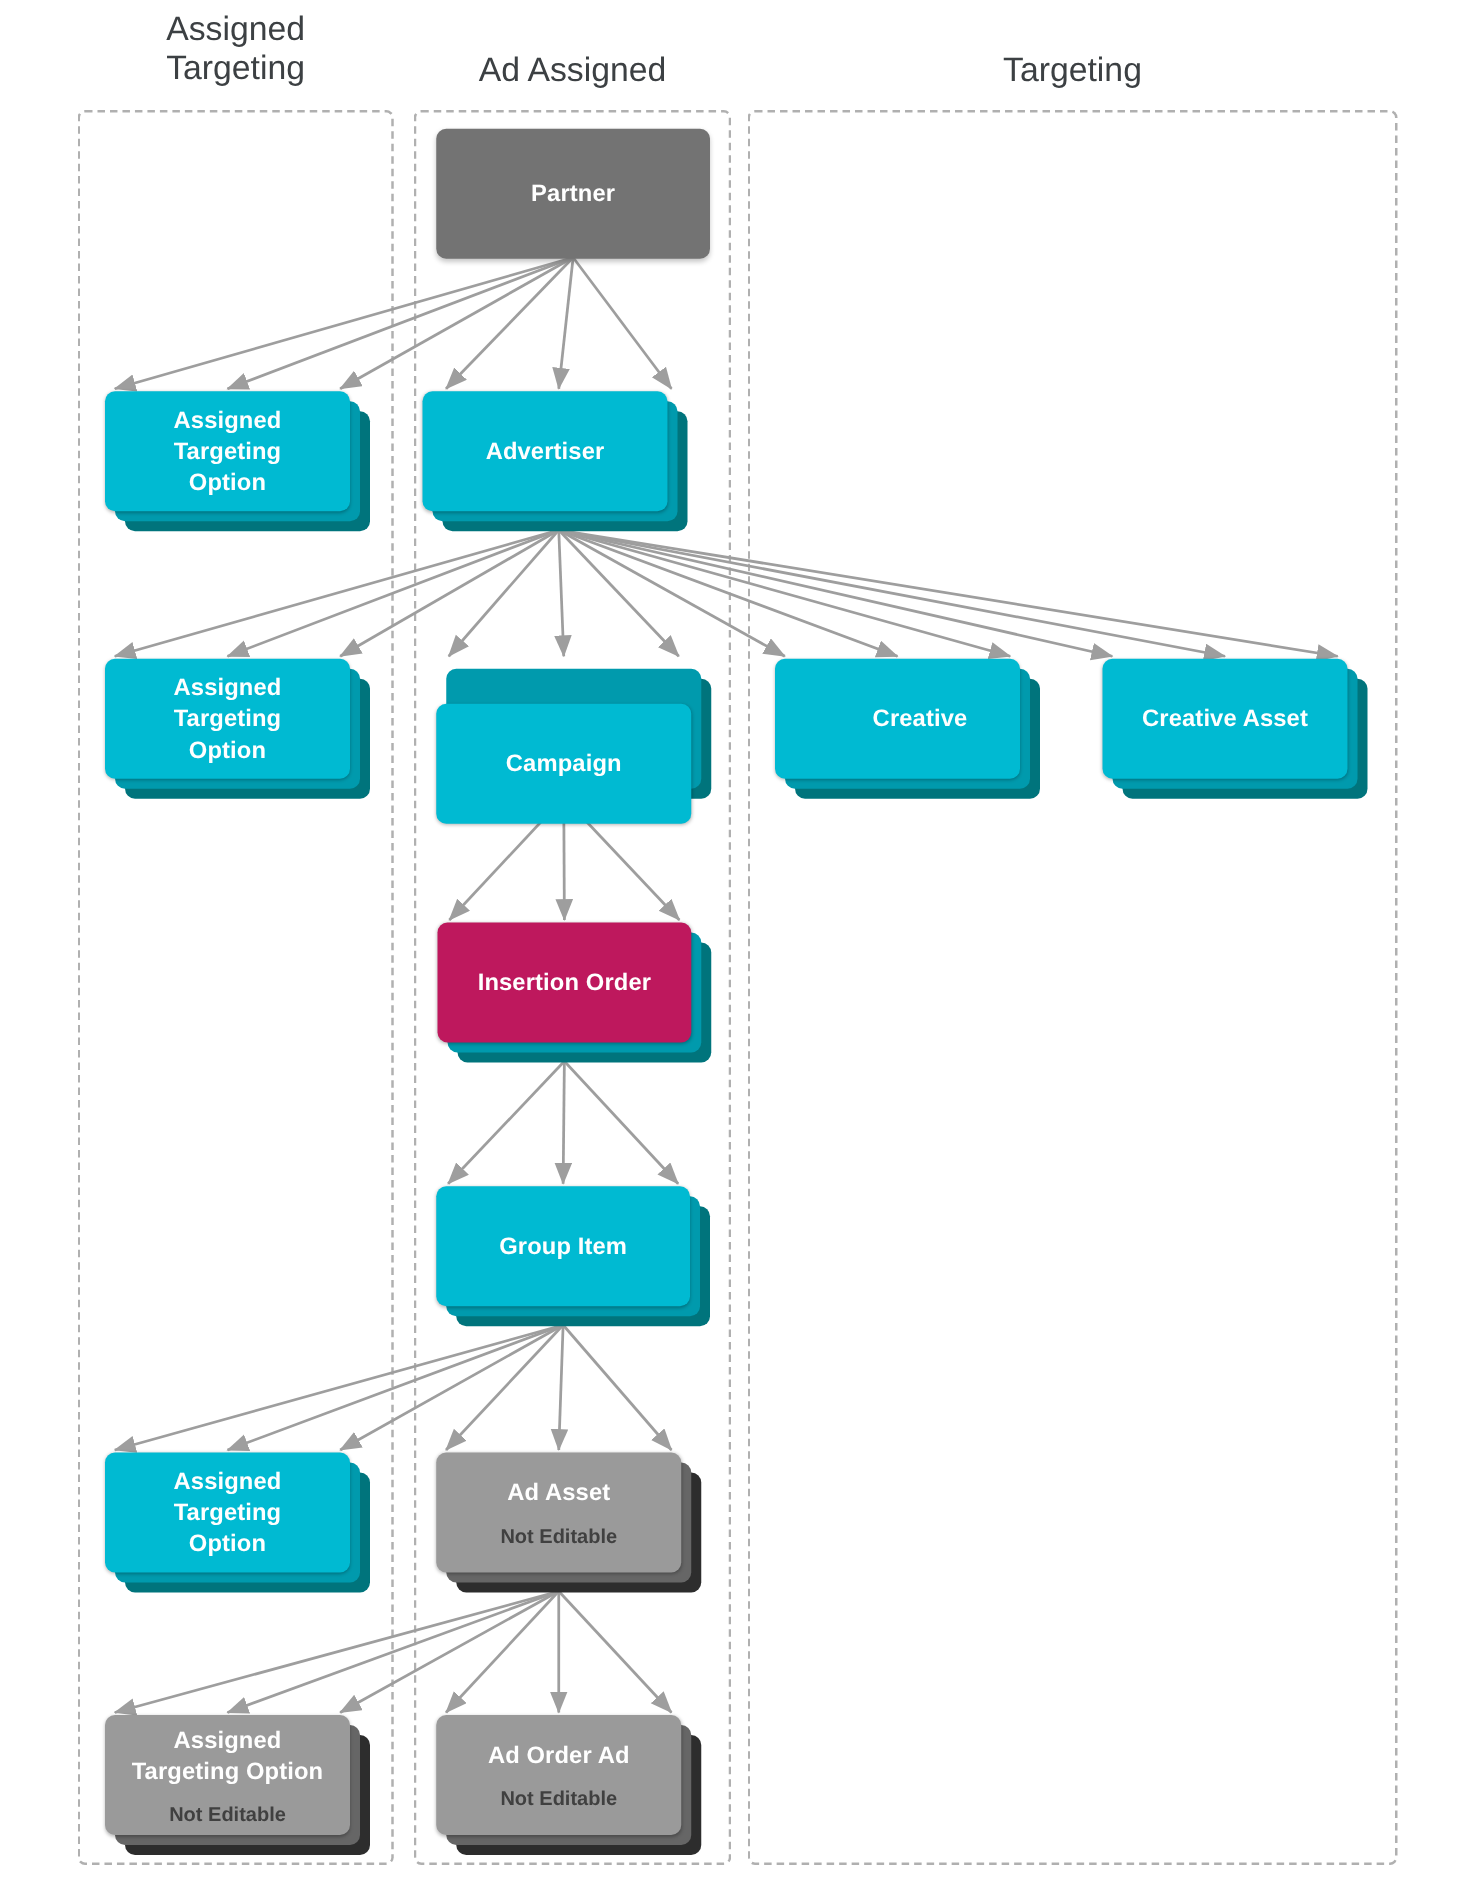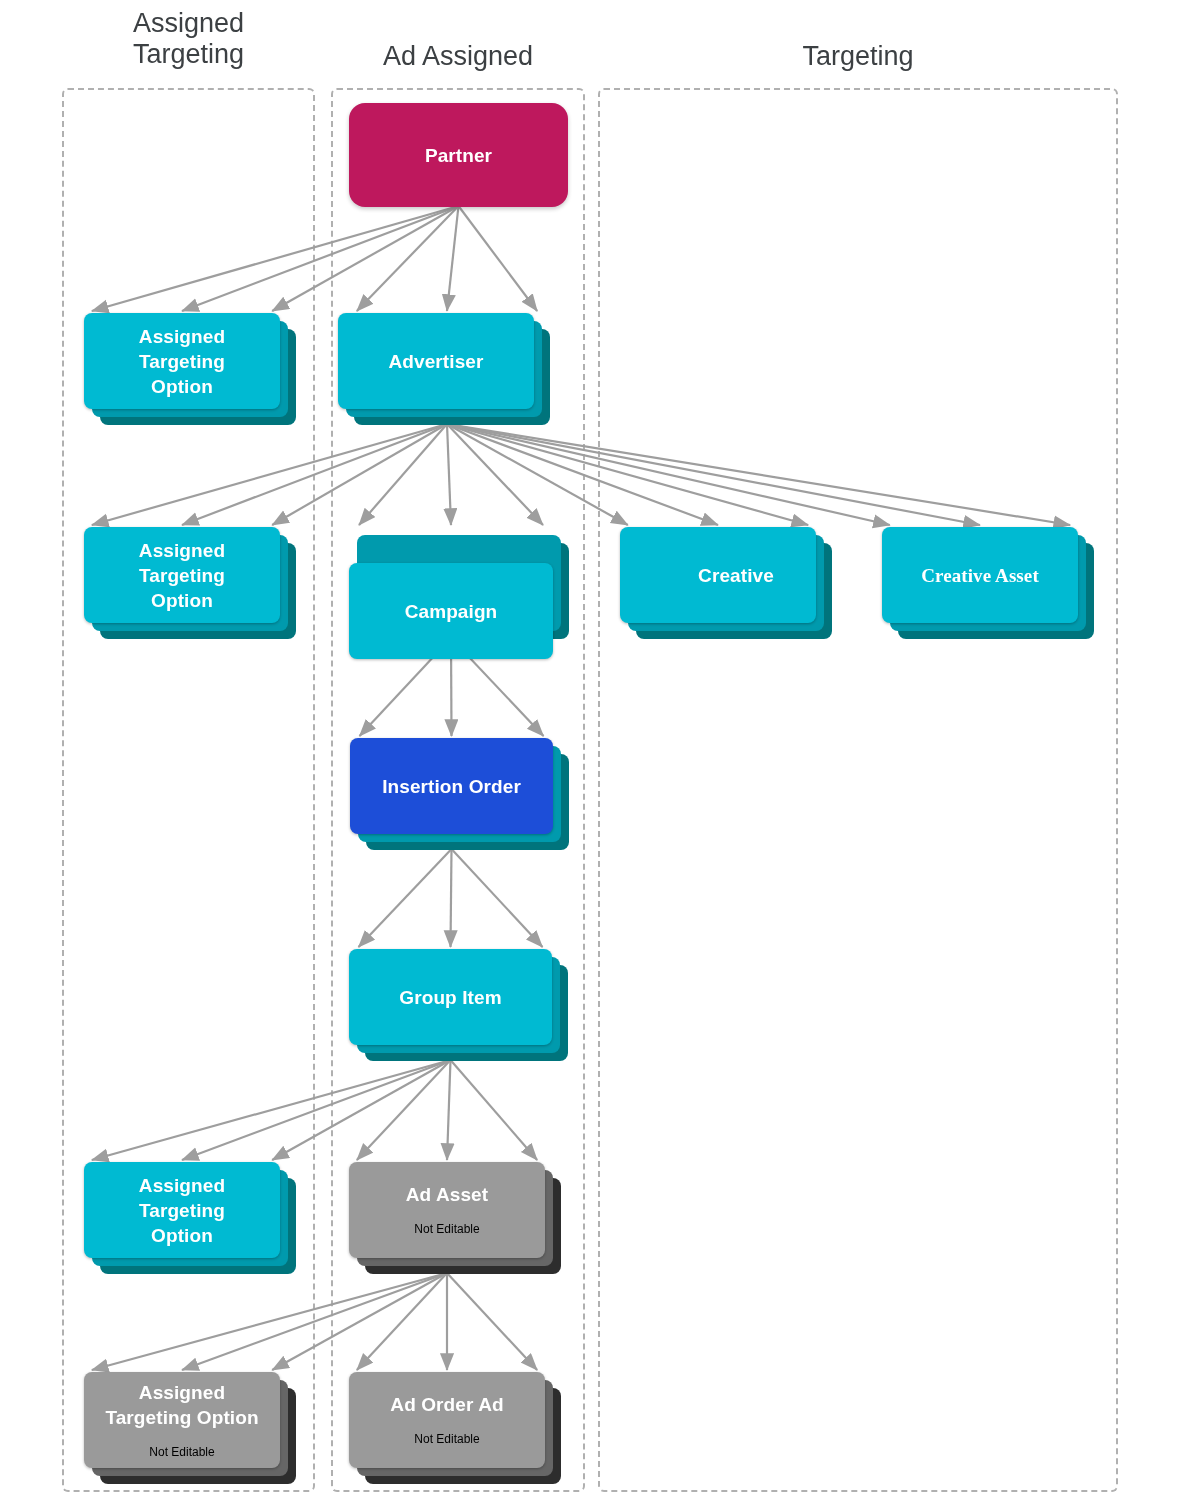--- a/index.html
+++ b/index.html
@@ -53,23 +53,23 @@
   .node .title {
     color: #ffffff;
     font-weight: bold;
     font-size: 19px;
     line-height: 25px;
     text-align: center;
     white-space: pre-line;
     letter-spacing: 0.1px;
   }
   .node .sub {
-    color: #000000;
-    font-weight: normal;
-    font-size: 12px;
+    color: #404040;
+    font-weight: bold;
+    font-size: 16px;
     line-height: 17px;
     text-align: center;
     margin-top: 14px;
   }
   .node.single .layer.front { box-shadow: 0 2px 4px rgba(0,0,0,0.22); }
 </style>
 </head>
 <body>
 
 <div id="stage">
@@ -152,21 +152,21 @@
         <g>
           <line x1="447" y1="1273" x2="356.84" y2="1370" stroke="#9e9e9e" stroke-width="2.2" marker-end="url(#arrowhead)"></line>
           <line x1="447" y1="1273" x2="447" y2="1370" stroke="#9e9e9e" stroke-width="2.2" marker-end="url(#arrowhead)"></line>
           <line x1="447" y1="1273" x2="537.16" y2="1370" stroke="#9e9e9e" stroke-width="2.2" marker-end="url(#arrowhead)"></line>
         </g>
       </g>
   </svg>
 
   <div id="nodes">
       <div class="node single" style="left: 349px; top: 103px; width: 219px; height: 104px;">
-        <div class="layer front" style="width: 219px; height: 104px; background: #be185d; border-radius: 16px;">
+        <div class="layer front" style="width: 219px; height: 104px; background: #737373;">
           <div class="title">Partner</div>
         </div>
       </div>
       <div class="node" style="left: 84px; top: 313px; width: 196px; height: 96px;">
         <div class="layer back" style="left: 16px; top: 16px; width: 196px; height: 96px; background: rgb(0, 116, 124);"></div>
         <div class="layer mid" style="left: 8px; top: 8px; width: 196px; height: 96px; background: rgb(0, 154, 173);"></div>
         <div class="layer front" style="width: 196px; height: 96px; background: rgb(0, 186, 210);">
           <div class="title">Assigned
 Targeting
 Option</div>
@@ -198,28 +198,28 @@
       <div class="node" style="left: 620px; top: 527px; width: 196px; height: 96px;">
         <div class="layer back" style="left: 16px; top: 16px; width: 196px; height: 96px; background: rgb(0, 116, 124);"></div>
         <div class="layer mid" style="left: 8px; top: 8px; width: 196px; height: 96px; background: rgb(0, 154, 173);"></div>
         <div class="layer front" style="width: 196px; height: 96px; background: rgb(0, 186, 210); padding-left: 36px;">
           <div class="title">Creative</div>
         </div>
       </div>
       <div class="node" style="left: 882px; top: 527px; width: 196px; height: 96px;">
         <div class="layer back" style="left: 16px; top: 16px; width: 196px; height: 96px; background: rgb(0, 116, 124);"></div>
         <div class="layer mid" style="left: 8px; top: 8px; width: 196px; height: 96px; background: rgb(0, 154, 173);"></div>
-        <div class="layer front" style="width: 196px; height: 96px; background: rgb(0, 186, 210); font-family: Liberation Serif, serif;">
+        <div class="layer front" style="width: 196px; height: 96px; background: rgb(0, 186, 210);">
           <div class="title">Creative Asset</div>
         </div>
       </div>
       <div class="node" style="left: 350px; top: 738px; width: 203px; height: 96px;">
         <div class="layer back" style="left: 16px; top: 16px; width: 203px; height: 96px; background: rgb(0, 116, 124);"></div>
         <div class="layer mid" style="left: 8px; top: 8px; width: 203px; height: 96px; background: rgb(0, 154, 173);"></div>
-        <div class="layer front" style="width: 203px; height: 96px; background: #1d4ed8;">
+        <div class="layer front" style="width: 203px; height: 96px; background: #be185d;">
           <div class="title">Insertion Order</div>
         </div>
       </div>
       <div class="node" style="left: 349px; top: 949px; width: 203px; height: 96px;">
         <div class="layer back" style="left: 16px; top: 16px; width: 203px; height: 96px; background: rgb(0, 116, 124);"></div>
         <div class="layer mid" style="left: 8px; top: 8px; width: 203px; height: 96px; background: rgb(0, 154, 173);"></div>
         <div class="layer front" style="width: 203px; height: 96px; background: rgb(0, 186, 210);">
           <div class="title">Group Item</div>
         </div>
       </div>

